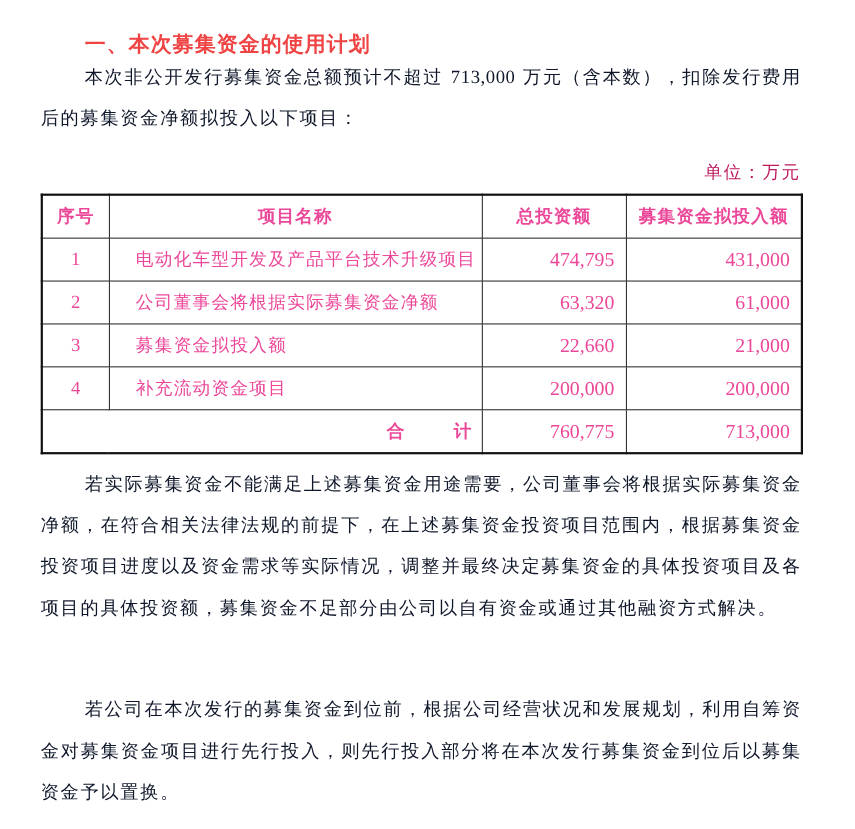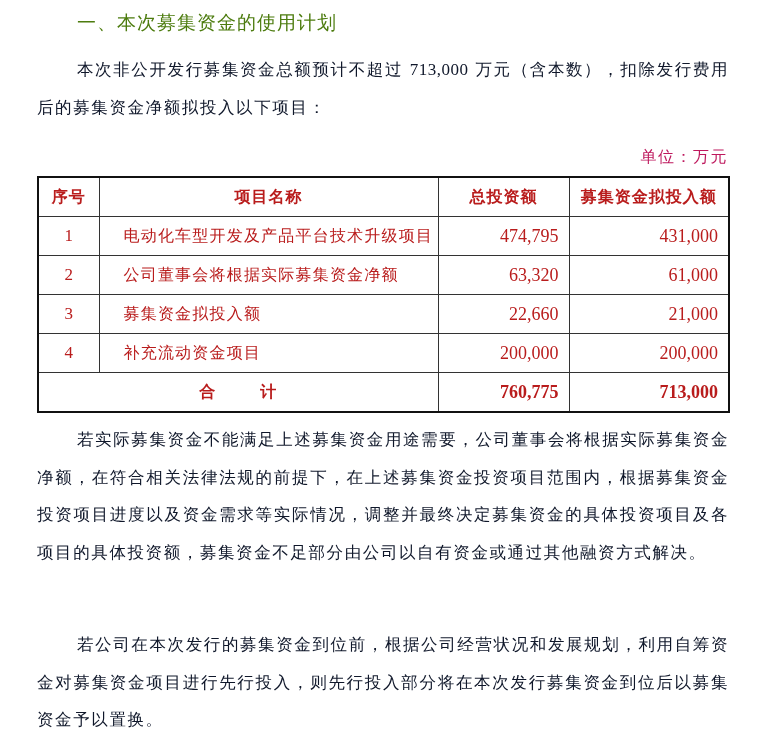--- a/index.html
+++ b/index.html
@@ -11,27 +11,27 @@
       width: 777px;
       height: 754px;
       position: relative;
       overflow: hidden;
       color: #111111;
       font-family: "DejaVu Sans", "Liberation Sans", sans-serif;
     }
     .heading {
       position: absolute;
       left: 77px;
-      top: 8px;
+      top: 26px;
       font-size: 19px;
-      font-weight: normal;
+      font-weight: bold;
       letter-spacing: 1px;
       line-height: 28px;
       white-space: nowrap;
-      color: #4d7c0f;
+      color: #ef4444;
     }
     .para {
       position: absolute;
       left: 37px;
       width: 692px;
       font-size: 16.5px;
       line-height: 37.5px;
       letter-spacing: 1.6px;
       text-align: justify;
       text-indent: 40px;
@@ -64,21 +64,21 @@
       border-collapse: collapse;
       border: 2.5px solid #111;
       table-layout: fixed;
     }
     table.fund th, table.fund td {
       border: 1px solid #333;
       height: 38px;
       padding: 0 8px;
       font-size: 16px;
       white-space: nowrap;
-      color: #b91c1c;
+      color: #ec4899;
     }
     table.fund th {
       font-weight: bold;
       text-align: center;
       letter-spacing: 1px;
     }
     table.fund td.seq {
       text-align: center;
       font-family: "Liberation Serif", "DejaVu Serif", serif;
       font-size: 17px;
@@ -88,31 +88,31 @@
       letter-spacing: 1.2px;
       padding-left: 24px;
     }
     table.fund td.amt {
       text-align: right;
       font-family: "Liberation Serif", "DejaVu Serif", serif;
       font-size: 18px;
       padding-right: 10px;
     }
     table.fund tr.total td.label {
-      text-align: center;
+      text-align: right;
       font-weight: bold;
       letter-spacing: 1px;
       margin-left: 33px;
     }
     table.fund tr.total td.label .gap {
       display: inline-block;
       width: 44px;
     }
     table.fund tr.total td.amt {
-      font-weight: bold;
+      font-weight: normal;
       padding-left: 33px;
     }
     col.c1 { width: 61px; }
     col.c2 { width: 339px; }
     col.c3 { width: 131px; }
     col.c4 { width: 160px; }
   </style>
 </head>
 <body>
 

